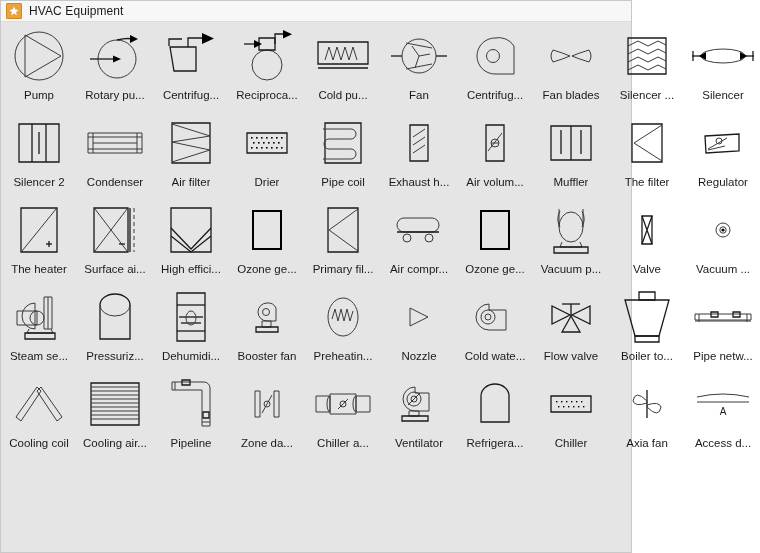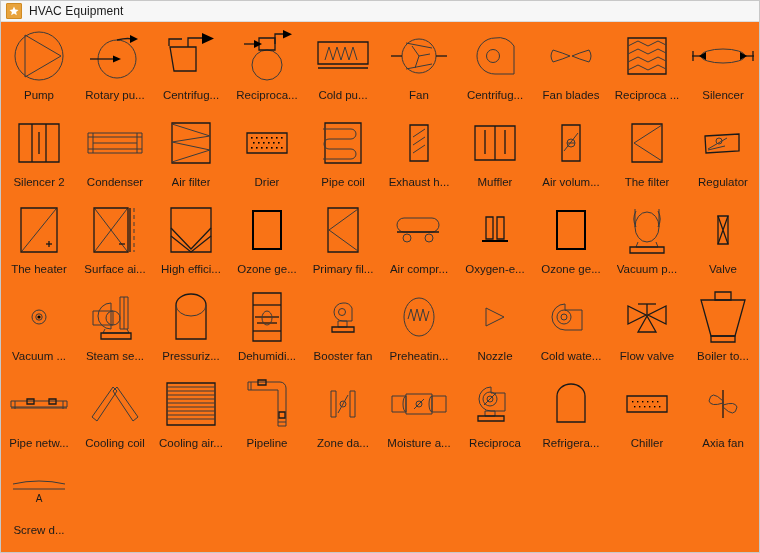--- a/index.html
+++ b/index.html
@@ -6,25 +6,25 @@
     margin: 0; padding: 0;
     background: #ffffff;
   }
   body {
     width: 760px; height: 553px;
     font-family: "Liberation Sans", sans-serif;
     overflow: hidden;
     color: #1a1a1a;
   }
   #app {
-    width: 760px; height: 553px;
+    width: 632px; height: 553px;
     position: relative;
     box-sizing: border-box;
     border: 1px solid #c8c8c8;
-    background: #f97316;
+    background: #e5e5e5;
   }
   
   #titlebar {
     height: 21px;
     box-sizing: border-box;
     background: #f7f7f7;
     border-bottom: 1px solid #dcdcdc;
     display: flex;
     align-items: center;
     padding-left: 5px;
@@ -198,21 +198,21 @@
     <div class="cell">
       <div class="shape">
         <svg width="42" height="40" viewBox="0 0 42 40">
           <rect class="s-med" x="2" y="2" width="38" height="36"></rect>
           <polyline class="s-thin" points="2,10 12,5 22,10 32,5 40,9"></polyline>
           <polyline class="s-thin" points="2,18 12,13 22,18 32,13 40,17"></polyline>
           <polyline class="s-thin" points="2,26 12,21 22,26 32,21 40,25"></polyline>
           <polyline class="s-thin" points="2,34 12,29 22,34 32,29 40,33"></polyline>
         </svg>
       </div>
-      <div class="cap">Reciproca ...</div>
+      <div class="cap">Silencer ...</div>
     </div>
 
     <div class="cell">
       <div class="shape">
         <svg width="66" height="28" viewBox="0 0 66 28">
           <ellipse class="s-thin" cx="33" cy="14" rx="22" ry="7"></ellipse>
           <line class="s-med" x1="2" y1="14" x2="14" y2="14"></line>
           <line class="s-med" x1="52" y1="14" x2="64" y2="14"></line>
           <line class="s-med" x1="3" y1="9" x2="3" y2="19"></line>
           <line class="s-med" x1="63" y1="9" x2="63" y2="19"></line>
@@ -307,40 +307,40 @@
           <line class="s-thin" x1="5" y1="14" x2="17" y2="6"></line>
           <line class="s-thin" x1="5" y1="22" x2="17" y2="14"></line>
           <line class="s-thin" x1="5" y1="30" x2="17" y2="22"></line>
         </svg>
       </div>
       <div class="cap">Exhaust h...</div>
     </div>
 
     <div class="cell">
       <div class="shape">
+        <svg width="24" height="40" viewBox="0 0 24 40">
+          <rect class="s-med" x="3" y="2" width="18" height="36"></rect>
+          <line class="s-thin" x1="5" y1="28" x2="19" y2="10"></line>
+          <circle class="s-thin" cx="12" cy="20" r="4"></circle>
+          <line class="s-thin" x1="8" y1="20" x2="16" y2="20"></line>
+        </svg>
+      </div>
+      <div class="cap">Air volum...</div>
+    </div>
+
+    <div class="cell">
+      <div class="shape">
         <svg width="44" height="38" viewBox="0 0 44 38">
           <rect class="s-med" x="2" y="2" width="40" height="34"></rect>
           <line class="s-med" x1="12" y1="6" x2="12" y2="30"></line>
           <line class="s-med" x1="22" y1="2" x2="22" y2="36"></line>
           <line class="s-med" x1="32" y1="6" x2="32" y2="30"></line>
         </svg>
       </div>
       <div class="cap">Muffler</div>
-    </div>
-
-    <div class="cell">
-      <div class="shape">
-        <svg width="24" height="40" viewBox="0 0 24 40">
-          <rect class="s-med" x="3" y="2" width="18" height="36"></rect>
-          <line class="s-thin" x1="5" y1="28" x2="19" y2="10"></line>
-          <circle class="s-thin" cx="12" cy="20" r="4"></circle>
-          <line class="s-thin" x1="8" y1="20" x2="16" y2="20"></line>
-        </svg>
-      </div>
-      <div class="cap">Air volum...</div>
     </div>
 
     <div class="cell">
       <div class="shape">
         <svg width="34" height="42" viewBox="0 0 34 42">
           <rect class="s-med" x="2" y="2" width="30" height="38"></rect>
           <polyline class="s-thin" points="32,3 4,21 32,39"></polyline>
         </svg>
       </div>
       <div class="cap">The filter</div>
@@ -422,30 +422,20 @@
         <svg width="52" height="32" viewBox="0 0 52 32">
           <rect class="s-thin" x="4" y="4" width="42" height="14" rx="7"></rect>
           <line class="s-med" x1="4" y1="18" x2="46" y2="18"></line>
           <circle class="s-thin" cx="14" cy="24" r="4"></circle>
           <circle class="s-thin" cx="36" cy="24" r="4"></circle>
         </svg>
       </div>
       <div class="cap">Air compr...</div>
     </div>
 
-    <div class="cell">
-      <div class="shape">
-        <svg width="34" height="34" viewBox="0 0 34 34">
-          <rect class="s-med" x="8" y="4" width="7" height="22"></rect>
-          <rect class="s-med" x="19" y="4" width="7" height="22"></rect>
-          <line class="s-bold" x1="4" y1="28" x2="30" y2="28"></line>
-        </svg>
-      </div>
-      <div class="cap">Oxygen-e...</div>
-    </div>
 
     <div class="cell">
       <div class="shape">
         <svg width="34" height="44" viewBox="0 0 34 44">
           <rect class="s-bold" x="3" y="3" width="28" height="38"></rect>
         </svg>
       </div>
       <div class="cap">Ozone ge...</div>
     </div>
 
@@ -668,35 +658,35 @@
         <svg width="58" height="28" viewBox="0 0 58 28">
           <rect class="s-thin" x="2" y="6" width="14" height="16"></rect>
           <rect class="s-thin" x="42" y="6" width="14" height="16"></rect>
           <rect class="s-thin" x="16" y="4" width="26" height="20"></rect>
           <circle class="s-thin" cx="29" cy="14" r="3"></circle>
           <line class="s-thin" x1="24" y1="19" x2="34" y2="9"></line>
           <path class="s-thin" d="M16 6 A3 8 0 0 0 16 22"></path>
           <path class="s-thin" d="M42 6 A3 8 0 0 0 42 22"></path>
         </svg>
       </div>
-      <div class="cap">Moisture a...</div>
+      <div class="cap">Chiller a...</div>
     </div>
 
     <div class="cell">
       <div class="shape">
         <svg width="44" height="42" viewBox="0 0 44 42">
           <path class="s-thin" d="M18 4 A12 12 0 1 0 18 28 L18 28 L32 28 L32 10 L18 10 Z"></path>
           <circle class="s-thin" cx="17" cy="16" r="7"></circle>
           <circle class="s-thin" cx="17" cy="16" r="3"></circle>
           <line class="s-thin" x1="11" y1="22" x2="23" y2="10"></line>
           <rect class="s-thin" x="12" y="28" width="10" height="5"></rect>
           <rect class="s-med" x="5" y="33" width="26" height="5"></rect>
         </svg>
       </div>
-      <div class="cap">Reciproca</div>
+      <div class="cap">Ventilator</div>
     </div>
 
     <div class="cell">
       <div class="shape">
         <svg width="34" height="44" viewBox="0 0 34 44">
           <path class="s-med" d="M3 14 A14 12 0 0 1 31 14 L31 40 L3 40 Z"></path>
         </svg>
       </div>
       <div class="cap">Refrigera...</div>
     </div>
@@ -736,17 +726,17 @@
     </div>
 
     <div class="cell">
       <div class="shape">
         <svg width="56" height="34" viewBox="0 0 56 34">
           <path class="s-thin" d="M2 10 Q28 4 54 10"></path>
           <line class="s-thin" x1="2" y1="15" x2="54" y2="15"></line>
           <text x="28" y="28" font-family="Liberation Sans, sans-serif" font-size="10" text-anchor="middle" fill="#1a1a1a">A</text>
         </svg>
       </div>
-      <div class="cap">Screw d...</div>
+      <div class="cap">Access d...</div>
     </div>
 
   </div>
 </div>
 
 </body></html>

